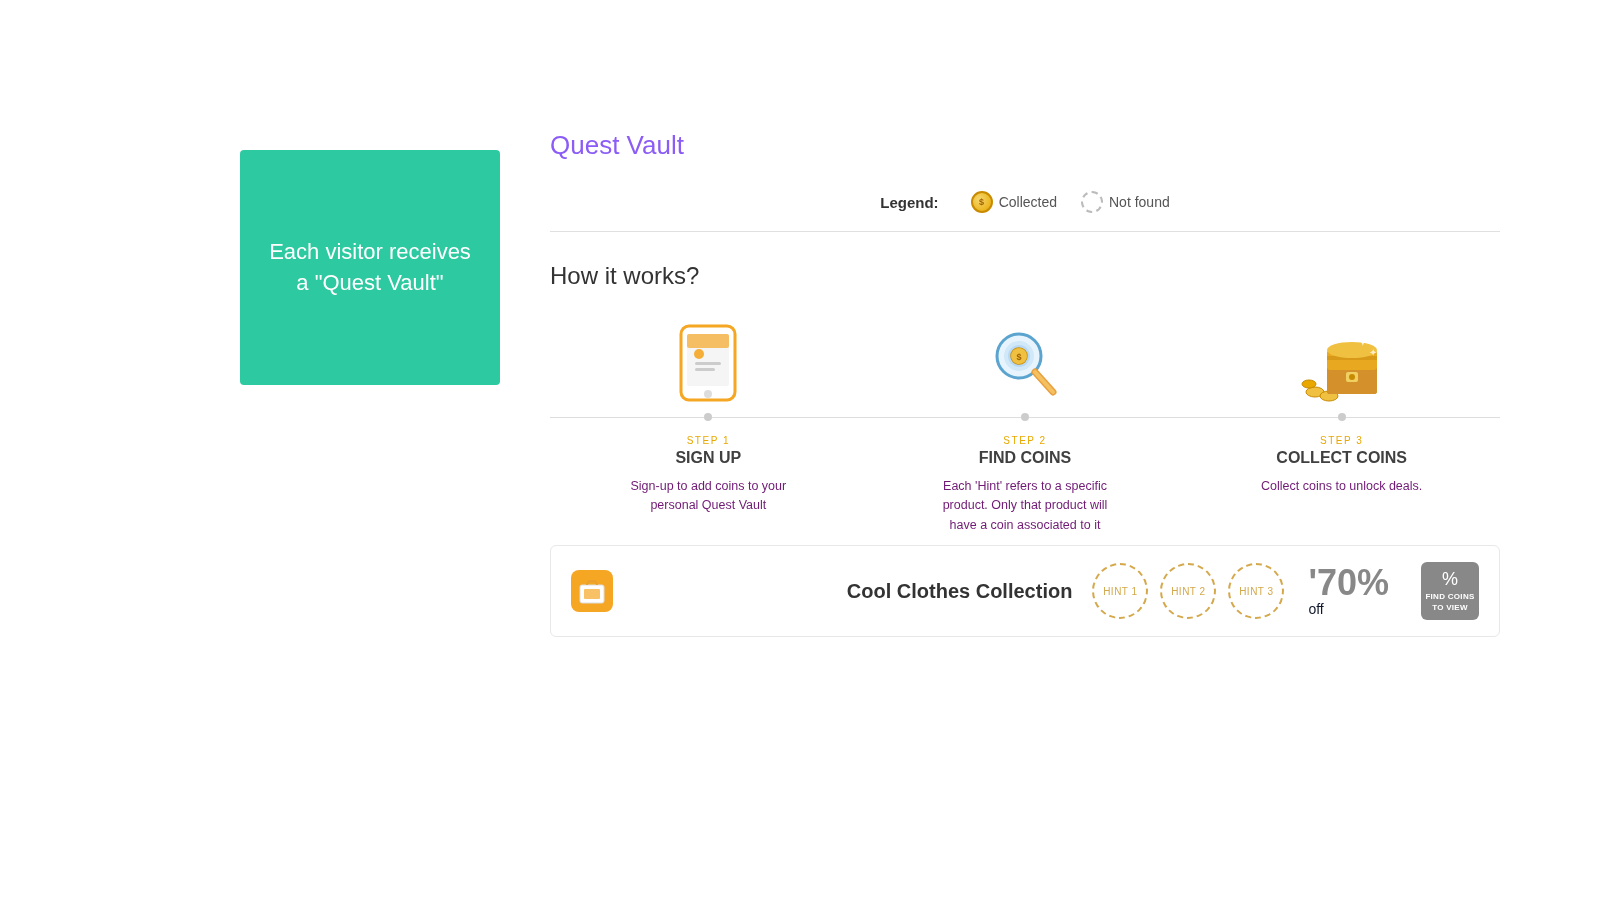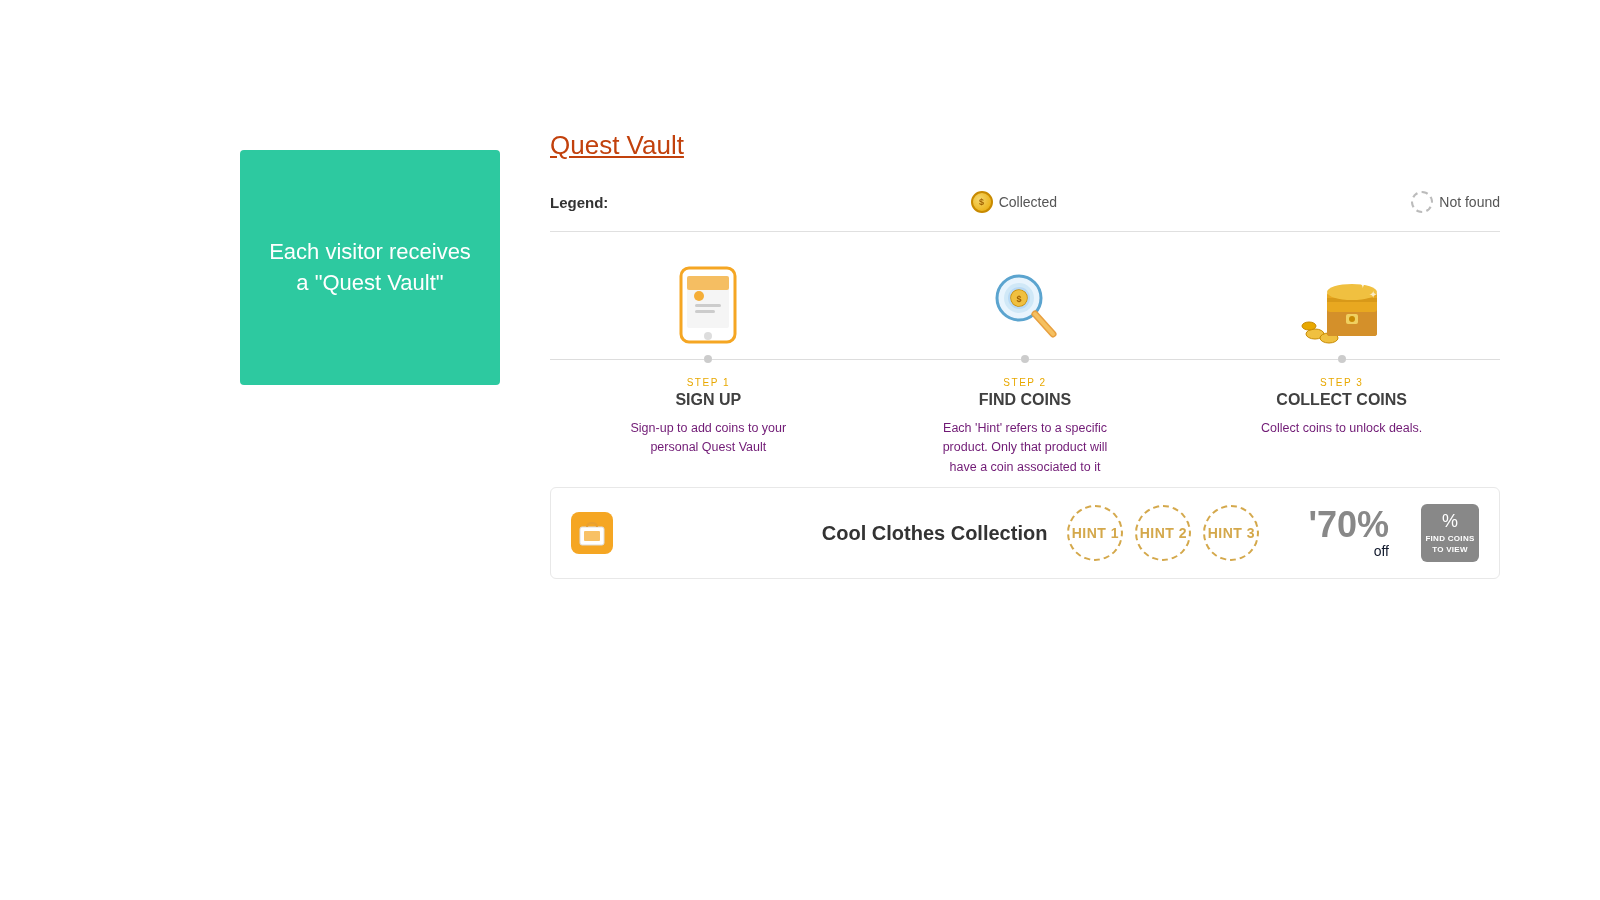--- a/index.html
+++ b/index.html
@@ -47,33 +47,32 @@
     
     .right-content {
       flex: 1;
       padding-left: 50px;
       padding-right: 100px;
     }
 
     .page-title {
       font-size: 26px;
       font-weight: 400;
-      color: #c2410c;
+      color: #8b5cf6;
       margin-bottom: 30px;
-      text-decoration: underline;
     }
 
     
     .legend-bar {
       border-bottom: 1px solid #e0e0e0;
       padding-bottom: 18px;
       margin-bottom: 30px;
       display: flex;
       align-items: center;
-      justify-content: space-between;
+      justify-content: center;
       gap: 24px;
     }
 
     .legend-label {
       font-size: 15px;
       font-weight: 600;
       color: #333;
       margin-right: 8px;
     }
 
@@ -154,31 +153,31 @@
     }
 
     .hint-badge {
       width: 56px;
       height: 56px;
       border-radius: 50%;
       border: 2px dashed #d4a84b;
       display: flex;
       align-items: center;
       justify-content: center;
-      font-size: 14px;
-      font-weight: 700;
+      font-size: 10px;
+      font-weight: 400;
       color: #d4a84b;
       letter-spacing: 0.5px;
     }
 
     .deal-discount {
       display: flex;
       flex-direction: column;
-      align-items: flex-end;
-      margin-left: 29px;
+      align-items: flex-start;
+      margin-left: 4px;
     }
 
     .discount-value {
       font-size: 36px;
       font-weight: 700;
       color: #888;
       line-height: 1;
     }
 
     .discount-off {
@@ -296,20 +295,21 @@
       <div class="legend-item">
         <div class="coin-collected">$</div>
         <span>Collected</span>
       </div>
       <div class="legend-item">
         <div class="coin-not-found"></div>
         <span>Not found</span>
       </div>
     </div>
 
+    <h2 class="how-it-works-title">How it works?</h2>
 
     <div class="steps-wrapper">
 
       <div class="step-block">
         <div class="icon-area">
 
           <svg width="62" height="78" viewBox="0 0 62 78">
             <rect x="4" y="2" width="54" height="74" rx="8" ry="8" fill="#fff" stroke="#f5a623" stroke-width="3"></rect>
             <rect x="10" y="10" width="42" height="52" rx="2" fill="#f5f5f5"></rect>
             <rect x="10" y="10" width="42" height="14" rx="2" fill="#f5a623" opacity="0.7"></rect>

